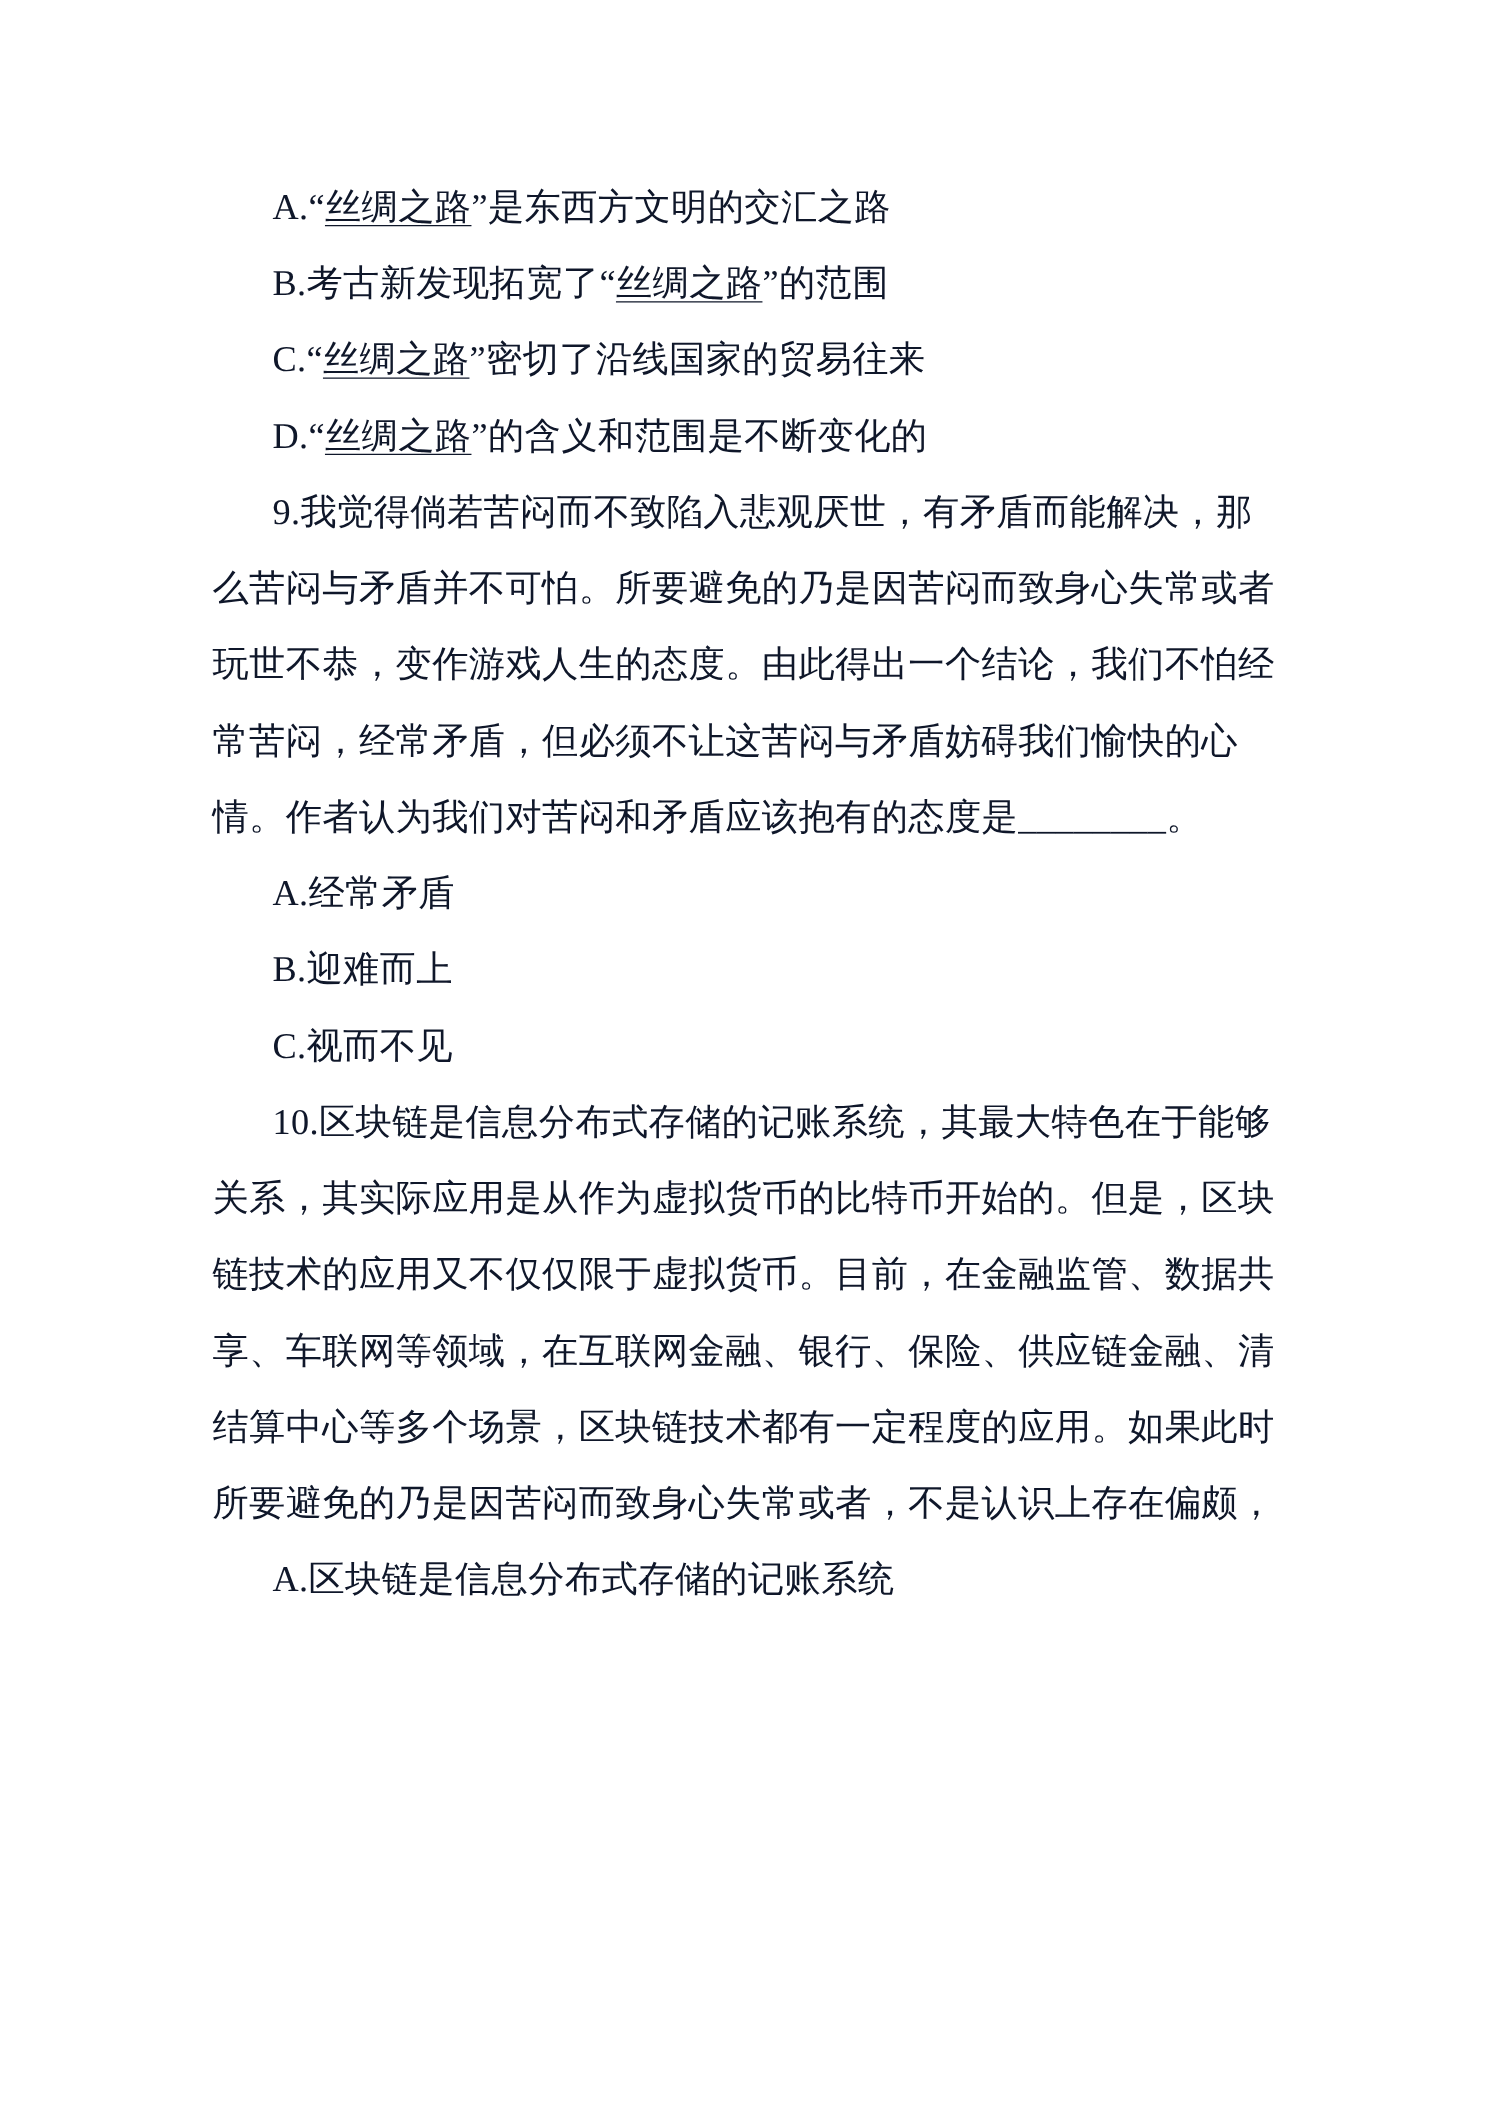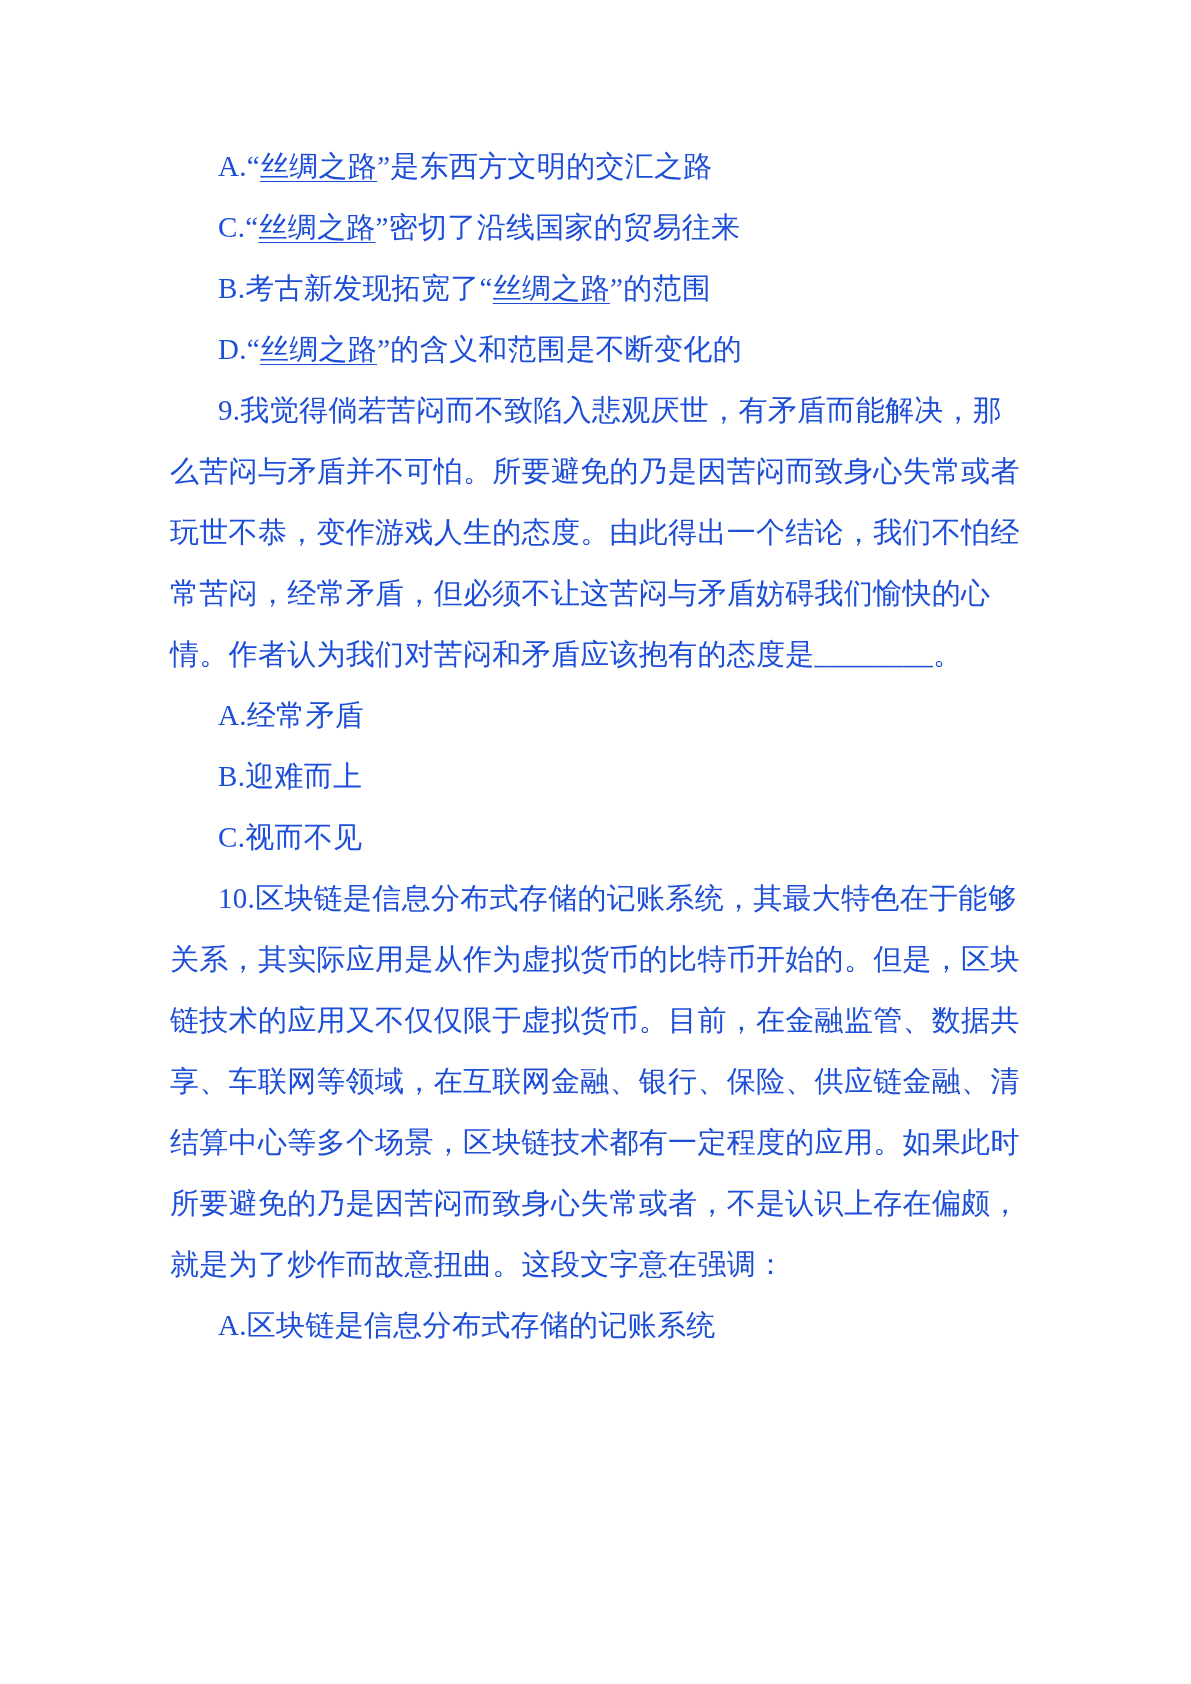--- a/index.html
+++ b/index.html
@@ -19,21 +19,21 @@
     left: 0; top: 0;
     width: 1191px;
     height: 1684px;
     background: #ffffff;
   }
   .doc-content {
     position: absolute;
     left: 170px;
     top: 136px;
     width: 872px;
-    color: #1d4ed8;
+    color: #0f172a;
     font-size: 29px;
     line-height: 61px;
     letter-spacing: 0.3px;
   }
   .text-block { margin: 0; padding: 0; }
   .line {
     white-space: pre;
     height: 61px;
   }
   .line.indent { padding-left: 48px; }
@@ -43,22 +43,22 @@
     text-underline-offset: 5px;
   }
 </style>
 </head>
 <body>
 
 <div class="doc-page">
   <div class="doc-content" id="doc-content">
       <div class="text-block">
         <div class="line indent"><span>A.“</span><span class="u">丝绸之路</span><span>”是东西方文明的交汇之路</span></div>
+        <div class="line indent"><span>B.考古新发现拓宽了“</span><span class="u">丝绸之路</span><span>”的范围</span></div>
         <div class="line indent"><span>C.“</span><span class="u">丝绸之路</span><span>”密切了沿线国家的贸易往来</span></div>
-        <div class="line indent"><span>B.考古新发现拓宽了“</span><span class="u">丝绸之路</span><span>”的范围</span></div>
         <div class="line indent"><span>D.“</span><span class="u">丝绸之路</span><span>”的含义和范围是不断变化的</span></div>
       </div>
       <div class="text-block">
         <div class="line indent"><span>9.我觉得倘若苦闷而不致陷入悲观厌世，有矛盾而能解决，那</span></div>
         <div class="line"><span>么苦闷与矛盾并不可怕。所要避免的乃是因苦闷而致身心失常或者</span></div>
         <div class="line"><span>玩世不恭，变作游戏人生的态度。由此得出一个结论，我们不怕经</span></div>
         <div class="line"><span>常苦闷，经常矛盾，但必须不让这苦闷与矛盾妨碍我们愉快的心</span></div>
         <div class="line"><span>情。作者认为我们对苦闷和矛盾应该抱有的态度是________。</span></div>
       </div>
       <div class="text-block">
@@ -66,19 +66,18 @@
         <div class="line indent"><span>B.迎难而上</span></div>
         <div class="line indent"><span>C.视而不见</span></div>
       </div>
       <div class="text-block">
         <div class="line indent"><span>10.区块链是信息分布式存储的记账系统，其最大特色在于能够</span></div>
         <div class="line"><span>关系，其实际应用是从作为虚拟货币的比特币开始的。但是，区块</span></div>
         <div class="line"><span>链技术的应用又不仅仅限于虚拟货币。目前，在金融监管、数据共</span></div>
         <div class="line"><span>享、车联网等领域，在互联网金融、银行、保险、供应链金融、清</span></div>
         <div class="line"><span>结算中心等多个场景，区块链技术都有一定程度的应用。如果此时</span></div>
         <div class="line"><span>所要避免的乃是因苦闷而致身心失常或者，不是认识上存在偏颇，</span></div>
-        <div class="line"><span>就是为了炒作而故意扭曲。这段文字意在强调：</span></div>
       </div>
       <div class="text-block">
         <div class="line indent"><span>A.区块链是信息分布式存储的记账系统</span></div>
       </div>
     </div>
 </div>
 
 </body></html>

